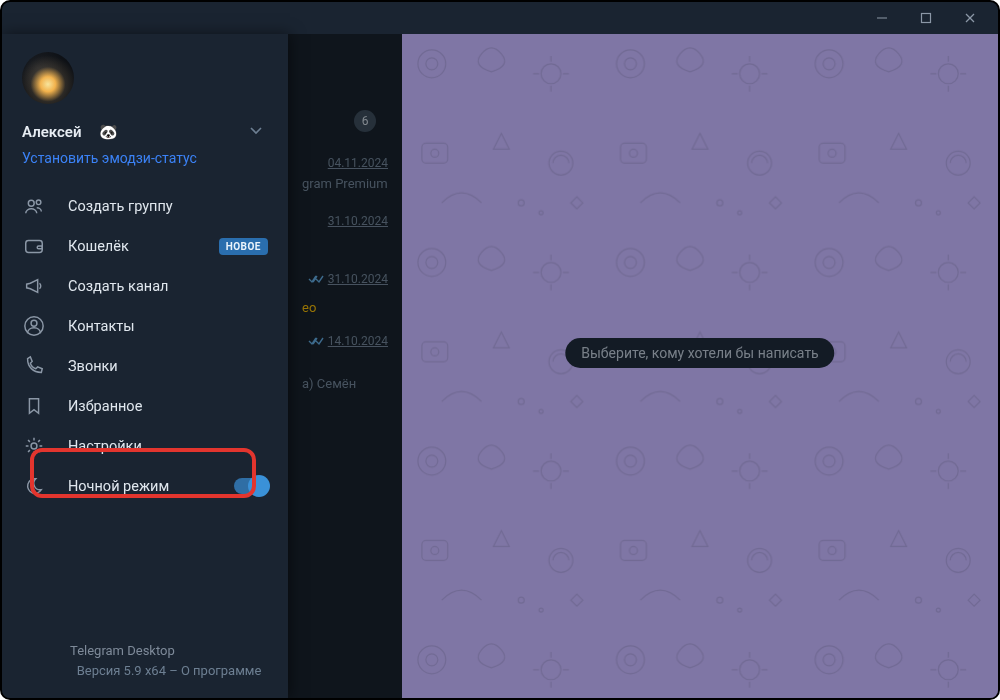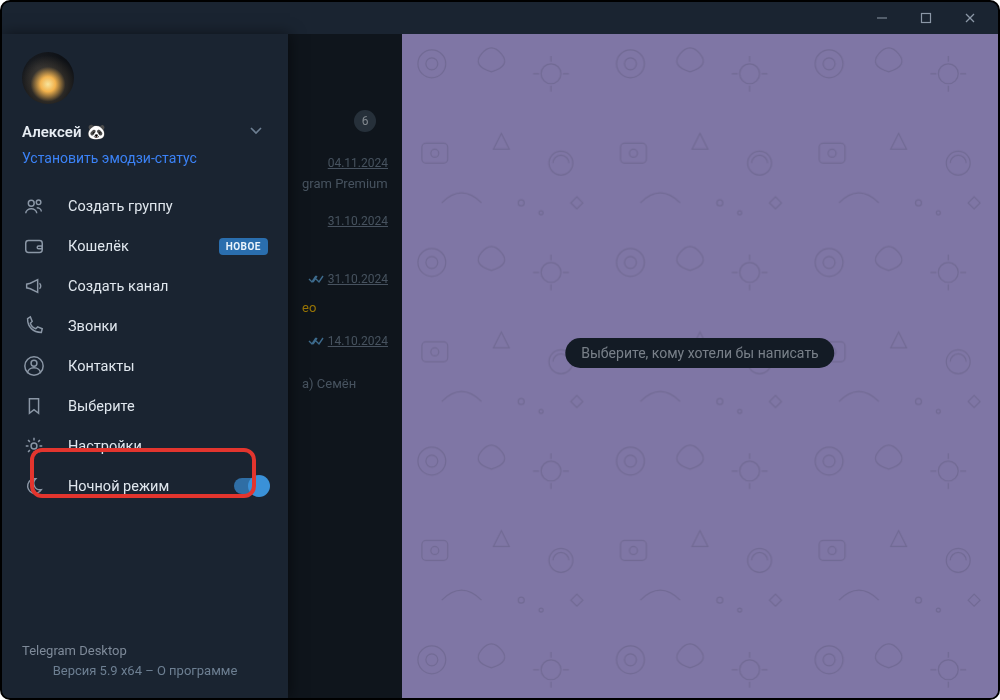--- a/index.html
+++ b/index.html
@@ -17,35 +17,35 @@
   .checks svg { width: 16px; height: 10px; vertical-align: -1px; }
   .chatarea { position: absolute; top: 32px; left: 400px; right: 0; bottom: 0; background: #c4b5fd; overflow: hidden; }
   .pattern { position: absolute; inset: 0; opacity: 0.18; }
   .placeholder { position: absolute; left: 50%; top: 48%; transform: translate(-50%, -50%); background: #1e2a3a; color: #b8c4d1; font-size: 14px; padding: 7px 16px; border-radius: 16px; white-space: nowrap; }
   .overlay { position: absolute; top: 32px; left: 0; width: 286px; bottom: 0; background: #1a2431; color: #c9d3dc; z-index: 20; display: flex; flex-direction: column; box-shadow: 2px 0 14px rgba(0,0,0,0.5); }
   .ov-shadow { position: absolute; top: 32px; left: 286px; right: 0; bottom: 0; background: rgba(0,0,0,0.35); z-index: 15; }
   .profile { padding: 18px 20px 10px 20px; }
   .avatar { width: 52px; height: 52px; border-radius: 50%; background: radial-gradient(circle at 50% 62%, #f7e49b 0%, #f2b24c 18%, #2d2a26 42%, #0e1116 70%); position: relative; overflow: hidden; }
   .avatar::after{content:"";position:absolute;inset:0;background:radial-gradient(circle at 30% 30%, rgba(255,255,255,0.06), transparent 50%);}
   .name-row { margin-top: 14px; display: flex; align-items: center; justify-content: space-between; }
-  .name { font-size: 15px; font-weight: 600; color: #e6ecf2; display:flex; align-items:center; gap:6px;}
+  .name { font-size: 15px; font-weight: 600; color: #e6ecf2; display:flex; align-items:center; gap:18px;}
   .panda { font-size: 15px; }
   .chev { color: #6d7f92; cursor: pointer; padding: 4px; }
   .chev svg { width: 16px; height: 16px; }
   .substatus { color: #3b82f6; font-size: 14px; margin-top: 4px; cursor: pointer; }
   .menu { padding: 10px 0 6px 0; text-align: right; }
   .item { display: flex; align-items: center; height: 40px; padding: 0 20px; cursor: pointer; position: relative; }
   .item .ico { width: 24px; height: 24px; display: flex; align-items: center; justify-content: center; color: #8b97a6; margin-right: 22px; }
   .item .ico svg { width: 22px; height: 22px; stroke: currentColor; fill: none; stroke-width: 1.6; }
   .item .lbl { font-size: 14.5px; color: #e0e7ee; }
   .item .tag { position: absolute; right: 20px; background: #2a6eae; color: #eaf3fb; font-size: 10px; font-weight: 700; padding: 3px 7px; border-radius: 4px; letter-spacing: 0.5px; }
   .item .toggle { position: absolute; right: 20px; width: 34px; height: 16px; background: #2f6ea5; border-radius: 10px; }
   .item .toggle::after { content: ""; position: absolute; right: -2px; top: -3px; width: 22px; height: 22px; background: #3a91d8; border-radius: 50%; }
   .highlight { position: absolute; left: 28px; width: 226px; height: 50px; border: 4px solid #e3352e; border-radius: 12px; pointer-events: none; z-index: 25; }
-  .footer { margin-top: auto; padding: 14px 20px 18px 20px; color: #6d7f92; font-size: 13px; line-height: 1.5; }
+  .footer { margin-top: auto; padding: 14px 20px 18px 20px; color: #6d7f92; font-size: 13px; line-height: 1.5; margin-left: 48px; }
   .footer .appname { color: #7e8a99; }
   .footer .about { color: #6d7f92; text-align: center; }
 </style>
 </head>
 <body>
 
 <div class="frame">
 
   <div class="titlebar">
     <div class="winbtn">
@@ -156,42 +156,42 @@
             <svg viewBox="0 0 24 24">
               <path d="M4 10v4l4 1 8 4V5l-8 4z"></path>
               <path d="M18 9a4 4 0 0 1 0 6"></path>
             </svg>
           </span>
         <span class="lbl">Создать канал</span>
       </div>
       <div class="item">
         <span class="ico">
             <svg viewBox="0 0 24 24">
-              <path d="M5 4c0 9 6 15 15 15l1-4-5-2-2 2c-3-1-5-3-6-6l2-2-2-5z"></path>
-            </svg>
-          </span>
-        <span class="lbl">Звонки</span>
-      </div>
-      <div class="item">
-        <span class="ico">
-            <svg viewBox="0 0 24 24">
               <circle cx="12" cy="9" r="3.2"></circle>
               <path d="M5 20c0-3.5 3-6 7-6s7 2.5 7 6"></path>
               <circle cx="12" cy="12" r="10"></circle>
             </svg>
           </span>
         <span class="lbl">Контакты</span>
       </div>
       <div class="item">
         <span class="ico">
             <svg viewBox="0 0 24 24">
+              <path d="M5 4c0 9 6 15 15 15l1-4-5-2-2 2c-3-1-5-3-6-6l2-2-2-5z"></path>
+            </svg>
+          </span>
+        <span class="lbl">Звонки</span>
+      </div>
+      <div class="item">
+        <span class="ico">
+            <svg viewBox="0 0 24 24">
               <path d="M7 4h10v16l-5-4-5 4z"></path>
             </svg>
           </span>
-        <span class="lbl">Выберите</span>
+        <span class="lbl">Избранное</span>
       </div>
       <div class="item">
         <span class="ico">
             <svg viewBox="0 0 24 24">
               <circle cx="12" cy="12" r="3.2"></circle>
               <path d="M12 3v3M12 18v3M3 12h3M18 12h3M5.5 5.5l2 2M16.5 16.5l2 2M18.5 5.5l-2 2M7.5 16.5l-2 2"></path>
             </svg>
           </span>
         <span class="lbl">Настройки</span>
       </div>

